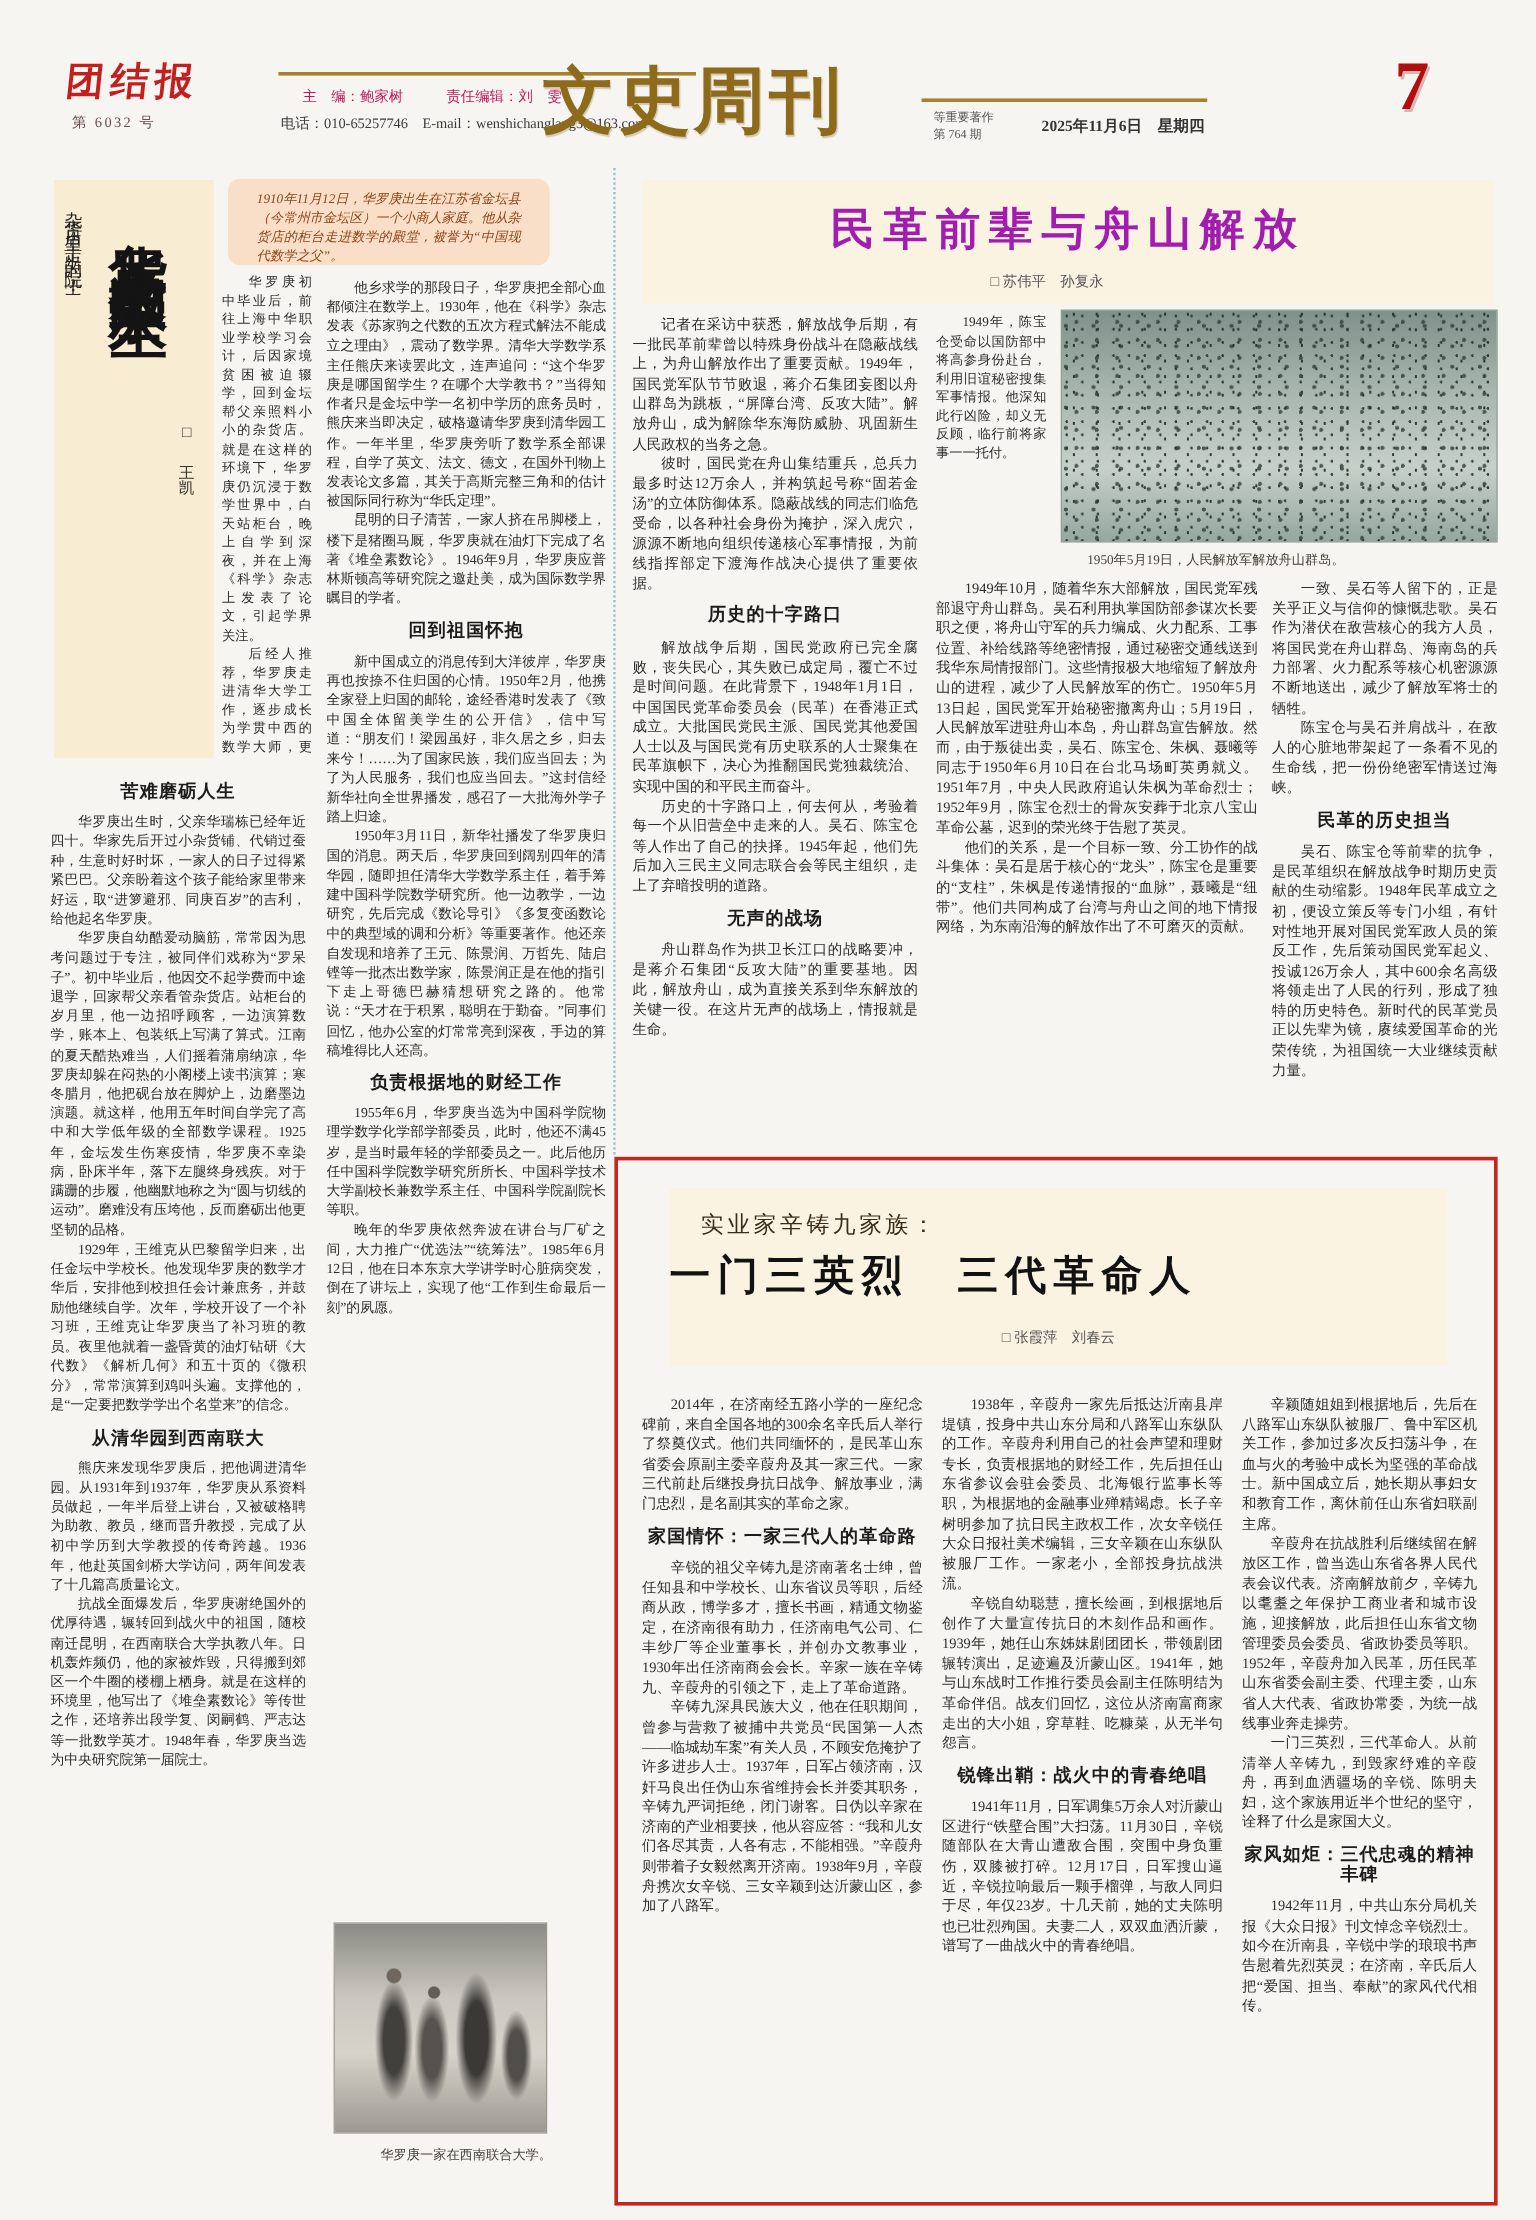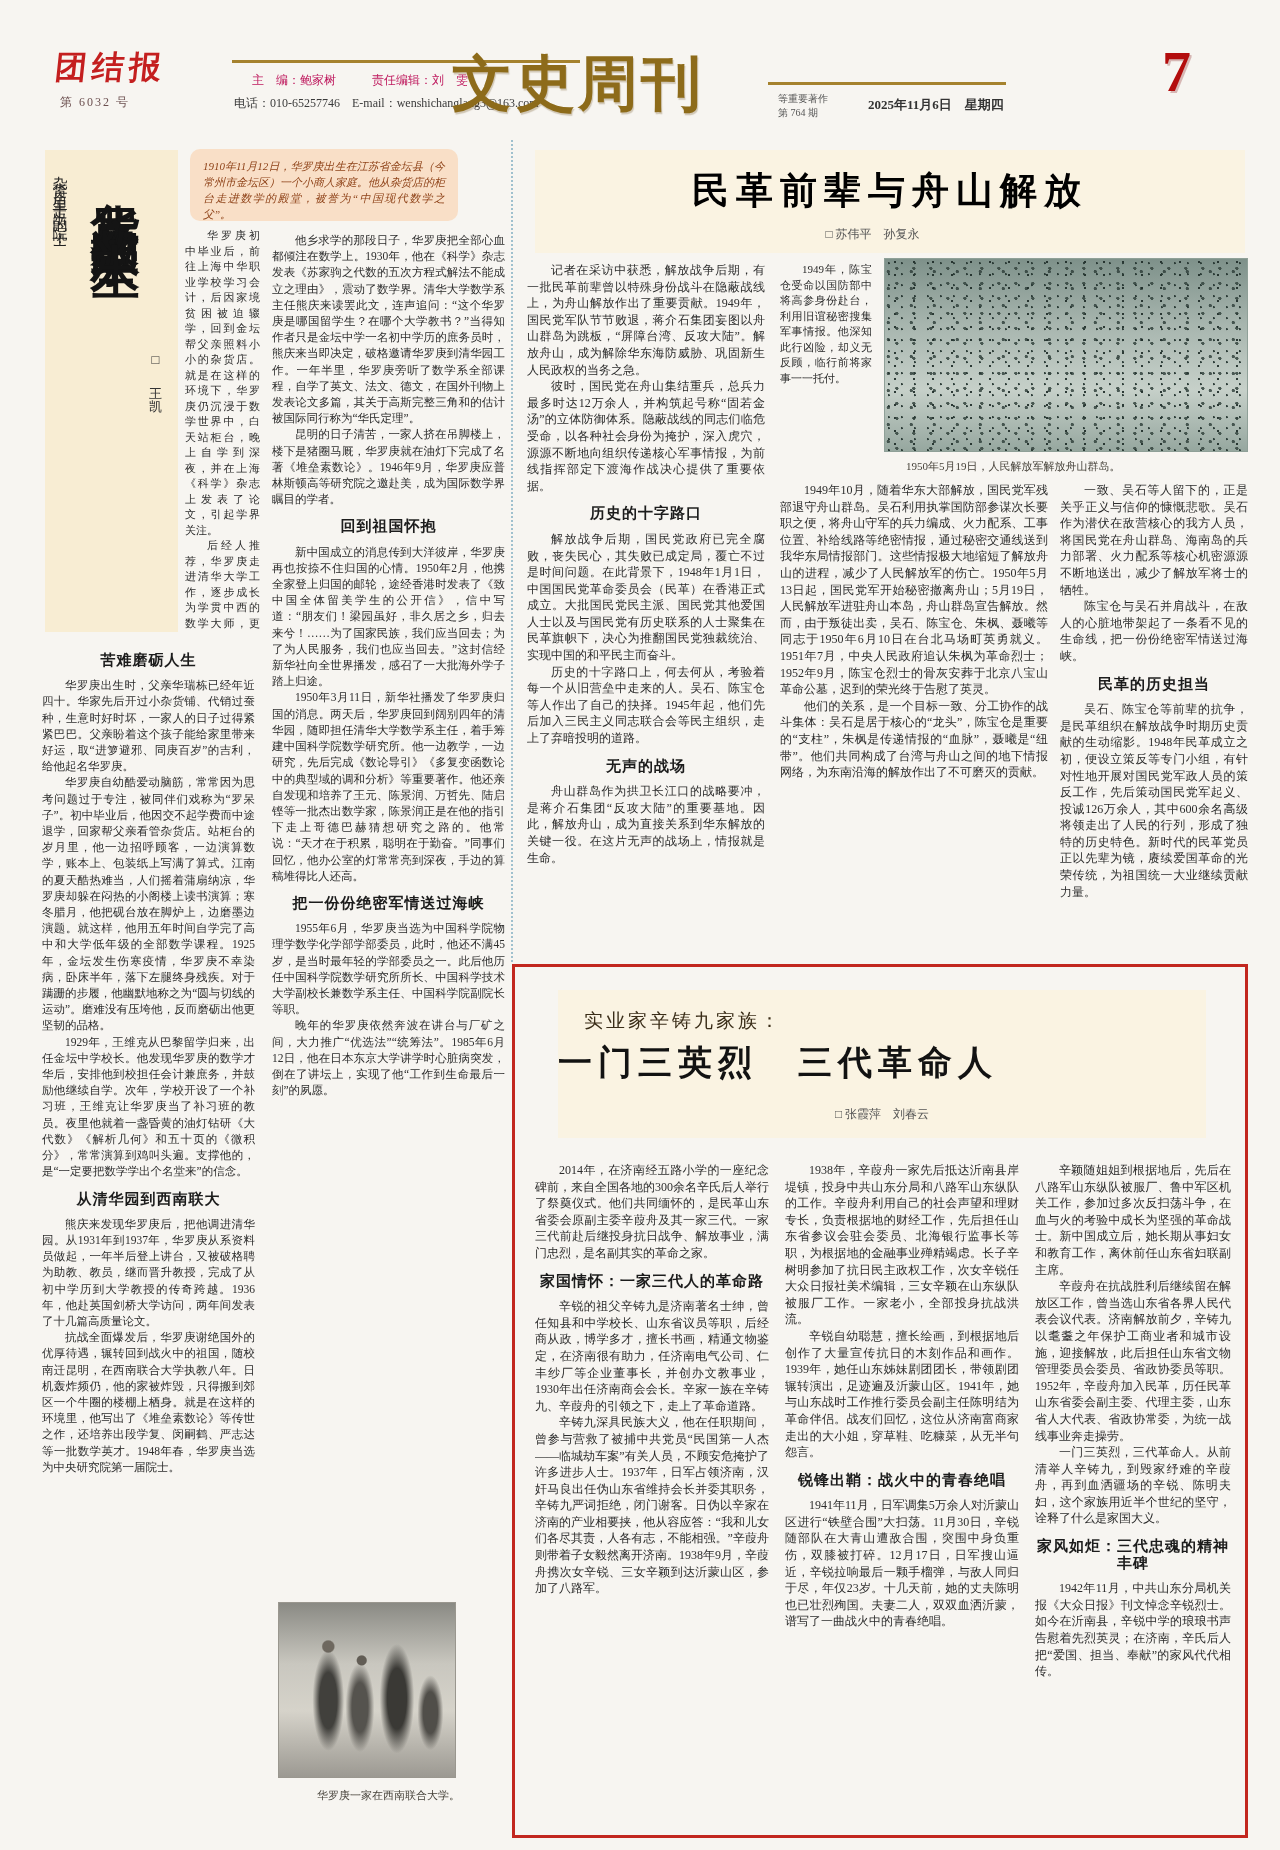--- a/index.html
+++ b/index.html
@@ -23,38 +23,38 @@
   .colflow p { text-indent:2em; }
   .colflow h4 { font-family:"Liberation Sans","DejaVu Sans",sans-serif; text-align:center; text-indent:0; font-size:15px; color:#1c1c1c; margin:11px 0 9px; letter-spacing:1px; }
   .kickerbox { background:#faf3e2; position:absolute; }
   .divider { position:absolute; left:511px; top:140px; height:822px; width:0; border-left:2px dotted #9fc0ce; }
 
   
   .panel { position:absolute; left:45px; top:150px; width:133px; height:482px; background:#f8edd3; }
   .v-kicker { position:absolute; left:50px; top:164px; writing-mode:vertical-rl; font-size:15px; letter-spacing:7px; color:#222; height:450px; }
   .v-title { position:absolute; left:82px; top:163px; writing-mode:vertical-rl; font-size:49px; font-weight:900; letter-spacing:7px; color:#141414; height:470px; }
   .v-author { position:absolute; left:146px; top:352px; writing-mode:vertical-rl; font-size:13px; letter-spacing:4px; color:#333; height:130px; }
-  .leadbox { position:absolute; left:190px; top:149px; width:268px; height:72px; background:#f9dfc7; border-radius:10px; padding:9px 13px; font-size:11px; line-height:16px; color:#8f4319; font-style:italic; text-align:justify; overflow:hidden; }
+  .leadbox { position:absolute; left:190px; top:149px; width:268px; height:72px; background:#f9dfc7; border-radius:10px; padding:9px 24px; font-size:11px; line-height:16px; color:#8f4319; font-style:italic; text-align:justify; overflow:hidden; }
   .lcn { left:185px; top:228px; width:75px; height:402px; font-size:11px; line-height:15.5px; }
   .lca { left:42px; top:650px; width:213px; height:1185px; font-size:11.5px; line-height:16.2px; }
   .lcb { left:272px; top:232px; width:233px; height:1362px; font-size:11.5px; line-height:16.2px; }
   .photo2 { position:absolute; left:278px; top:1602px; width:178px; height:176px; border:1px solid #9a978f;
     background:
       radial-gradient(ellipse 22px 70px at 28% 56%, #41403c 40%, rgba(65,64,60,0) 72%),
       radial-gradient(ellipse 20px 62px at 46% 60%, #55534e 40%, rgba(85,83,78,0) 72%),
       radial-gradient(ellipse 24px 76px at 67% 55%, #3a3935 40%, rgba(58,57,53,0) 72%),
       radial-gradient(ellipse 18px 52px at 86% 63%, #504e49 40%, rgba(80,78,73,0) 72%),
       radial-gradient(circle 11px at 28% 25%, #6e685f 50%, rgba(110,104,95,0) 62%),
       radial-gradient(circle 9px at 47% 33%, #625d55 50%, rgba(98,93,85,0) 62%),
       linear-gradient(180deg,#8a8a84 0%,#c9c7bf 35%,#d6d3ca 62%,#9c9992 100%); }
   .cap2 { position:absolute; left:272px; top:1788px; width:233px; text-align:center; font-size:11px; color:#46423a; }
 
   
   .tblock { left:535px; top:150px; width:710px; height:103px; }
-  .t-head { position:absolute; left:535px; top:166px; width:710px; text-align:center; font-size:37px; font-weight:900; letter-spacing:7px; color:#000000; }
+  .t-head { position:absolute; left:535px; top:166px; width:710px; text-align:center; font-size:37px; font-weight:900; letter-spacing:7px; color:#a21caf; }
   .t-byline { position:absolute; left:535px; top:226px; width:675px; text-align:center; font-size:12px; color:#555; }
   .mc1 { left:527px; top:262px; width:238px; height:698px; font-size:12px; line-height:16.6px; }
   .mc2t { left:780px; top:262px; width:92px; height:214px; font-size:11px; line-height:15.5px; }
   .mc2 { left:780px; top:482px; width:268px; height:478px; font-size:12px; line-height:16.6px; }
   .mc3 { left:1060px; top:482px; width:188px; height:478px; font-size:12px; line-height:16.6px; }
   .photo1 { position:absolute; left:884px; top:258px; width:364px; height:194px; border:1px solid #8fa098;
     background-color:#b9c6c0;
     background-image:
       radial-gradient(circle 2px at 30% 40%, rgba(40,56,52,.95) 50%, transparent 60%),
       radial-gradient(circle 3px at 70% 62%, rgba(52,68,62,.85) 50%, transparent 60%),
@@ -115,21 +115,21 @@
     <p>熊庆来发现华罗庚后，把他调进清华园。从1931年到1937年，华罗庚从系资料员做起，一年半后登上讲台，又被破格聘为助教、教员，继而晋升教授，完成了从初中学历到大学教授的传奇跨越。1936年，他赴英国剑桥大学访问，两年间发表了十几篇高质量论文。</p>
     <p>抗战全面爆发后，华罗庚谢绝国外的优厚待遇，辗转回到战火中的祖国，随校南迁昆明，在西南联合大学执教八年。日机轰炸频仍，他的家被炸毁，只得搬到郊区一个牛圈的楼棚上栖身。就是在这样的环境里，他写出了《堆垒素数论》等传世之作，还培养出段学复、闵嗣鹤、严志达等一批数学英才。1948年春，华罗庚当选为中央研究院第一届院士。</p>
   </div>
 
   <div class="colflow lcb">
     <p>他乡求学的那段日子，华罗庚把全部心血都倾注在数学上。1930年，他在《科学》杂志发表《苏家驹之代数的五次方程式解法不能成立之理由》，震动了数学界。清华大学数学系主任熊庆来读罢此文，连声追问：“这个华罗庚是哪国留学生？在哪个大学教书？”当得知作者只是金坛中学一名初中学历的庶务员时，熊庆来当即决定，破格邀请华罗庚到清华园工作。一年半里，华罗庚旁听了数学系全部课程，自学了英文、法文、德文，在国外刊物上发表论文多篇，其关于高斯完整三角和的估计被国际同行称为“华氏定理”。</p>
     <p>昆明的日子清苦，一家人挤在吊脚楼上，楼下是猪圈马厩，华罗庚就在油灯下完成了名著《堆垒素数论》。1946年9月，华罗庚应普林斯顿高等研究院之邀赴美，成为国际数学界瞩目的学者。</p>
     <h4>回到祖国怀抱</h4>
     <p>新中国成立的消息传到大洋彼岸，华罗庚再也按捺不住归国的心情。1950年2月，他携全家登上归国的邮轮，途经香港时发表了《致中国全体留美学生的公开信》，信中写道：“朋友们！梁园虽好，非久居之乡，归去来兮！……为了国家民族，我们应当回去；为了为人民服务，我们也应当回去。”这封信经新华社向全世界播发，感召了一大批海外学子踏上归途。</p>
     <p>1950年3月11日，新华社播发了华罗庚归国的消息。两天后，华罗庚回到阔别四年的清华园，随即担任清华大学数学系主任，着手筹建中国科学院数学研究所。他一边教学，一边研究，先后完成《数论导引》《多复变函数论中的典型域的调和分析》等重要著作。他还亲自发现和培养了王元、陈景润、万哲先、陆启铿等一批杰出数学家，陈景润正是在他的指引下走上哥德巴赫猜想研究之路的。他常说：“天才在于积累，聪明在于勤奋。”同事们回忆，他办公室的灯常常亮到深夜，手边的算稿堆得比人还高。</p>
-    <h4>把一份份绝密军情送过海峡</h4>
+    <h4>负责根据地的财经工作</h4>
     <p>1955年6月，华罗庚当选为中国科学院物理学数学化学部学部委员，此时，他还不满45岁，是当时最年轻的学部委员之一。此后他历任中国科学院数学研究所所长、中国科学技术大学副校长兼数学系主任、中国科学院副院长等职。</p>
     <p>晚年的华罗庚依然奔波在讲台与厂矿之间，大力推广“优选法”“统筹法”。1985年6月12日，他在日本东京大学讲学时心脏病突发，倒在了讲坛上，实现了他“工作到生命最后一刻”的夙愿。</p>
   </div>
 
   <div class="photo2"></div>
   <div class="cap2">华罗庚一家在西南联合大学。</div>
 
   <div class="kickerbox tblock"></div>
   <div class="t-head">民革前辈与舟山解放</div>
   <div class="t-byline">□ 苏伟平　孙复永</div>

